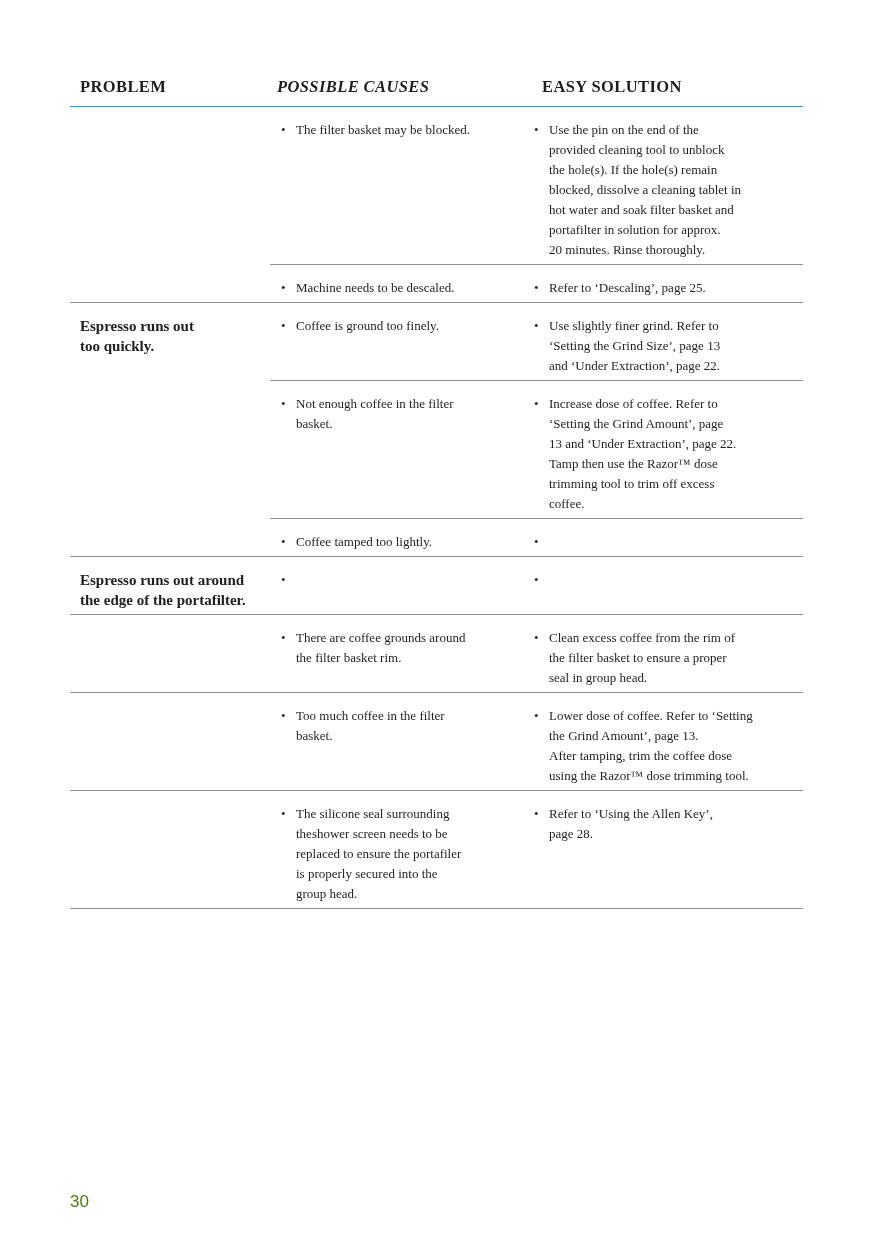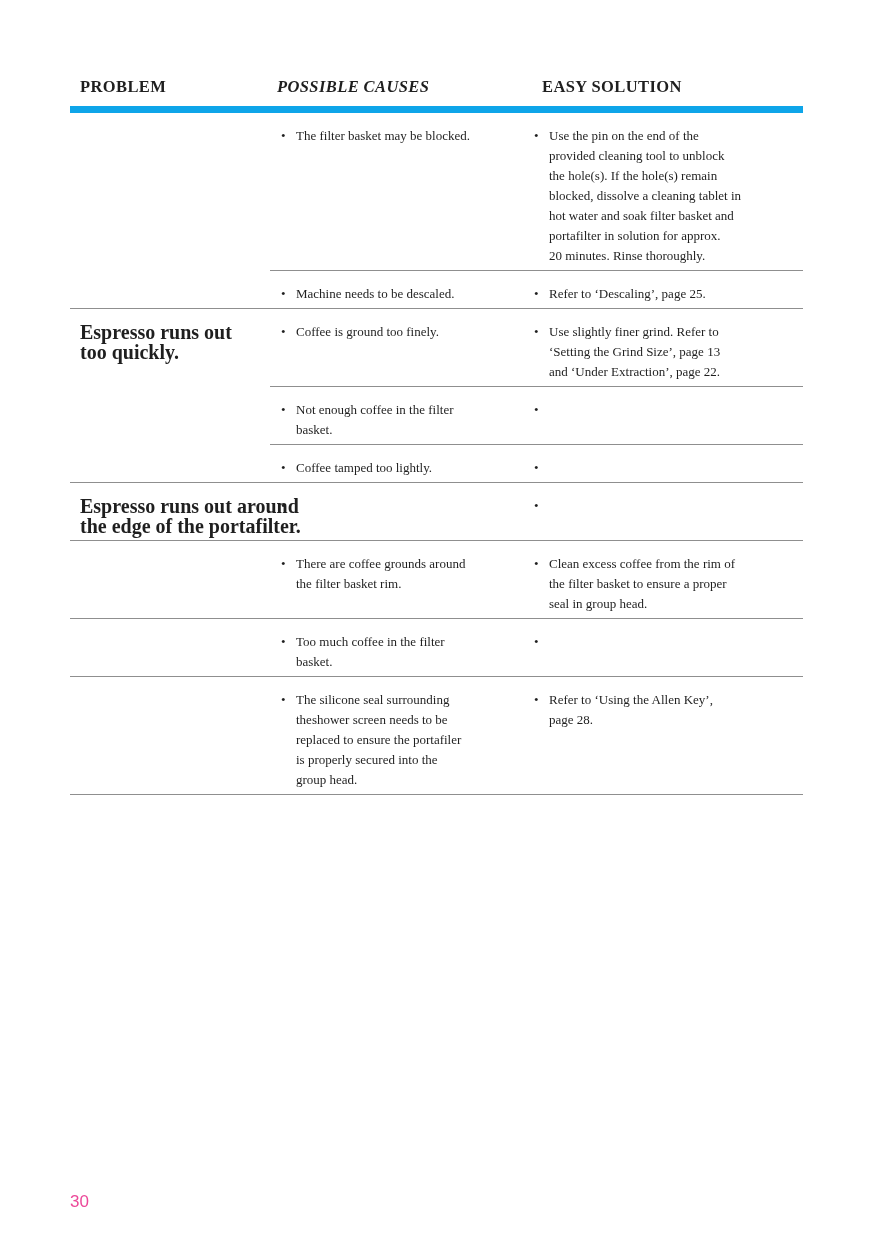--- a/index.html
+++ b/index.html
@@ -13,21 +13,21 @@
     overflow: hidden;
   }
   .manual-table {
     position: absolute;
     left: 70px;
     top: 76px;
     width: 733px;
   }
   .header-row {
     display: flex;
-    border-bottom: 7px solid #0ea5e9;
+    border-bottom: 1px solid #0ea5e9;
   }
   .hcell {
     font-weight: bold;
     font-size: 16.5px;
     line-height: 21px;
     letter-spacing: 0.4px;
     box-sizing: border-box;
     padding-bottom: 9px;
   }
   .h-problem  { width: 200px; padding-left: 10px; }
@@ -37,21 +37,21 @@
   .row { display: flex; }
   .row.full { border-bottom: 1px solid #8f8f8f; }
   .rwrap { flex: 1; display: flex; }
   .row.partial .rwrap { border-bottom: 1px solid #8f8f8f; }
 
   .prob {
     width: 200px;
     box-sizing: border-box;
     padding: 13px 0 4px 10px;
     font-weight: bold;
-    font-size: 20px;
+    font-size: 15px;
     line-height: 20px;
     white-space: pre;
   }
   .cause {
     width: 255px;
     box-sizing: border-box;
     padding: 13px 6px 4px 11px;
     display: flex;
     align-items: flex-start;
   }
@@ -72,21 +72,21 @@
     font-size: 13px;
     line-height: 20px;
     white-space: pre;
   }
   .page-number {
     position: absolute;
     left: 70px;
     top: 1192px;
     font-family: "Liberation Sans", sans-serif;
     font-size: 17px;
-    color: #ec4899;
+    color: #4d7c0f;
   }
 </style>
 </head>
 <body>
 
 <div class="page">
   <div class="manual-table">
 
     <div class="header-row">
       <div class="hcell h-problem">PROBLEM</div>
@@ -148,20 +148,26 @@
     <div class="row partial">
       <div class="prob"></div>
       <div class="rwrap">
         <div class="cause">
           <span class="bullet">•</span>
           <div class="txt">Not enough coffee in the filter
 basket.</div>
         </div>
         <div class="sol">
           <span class="bullet">•</span>
+          <div class="txt">Increase dose of coffee. Refer to
+‘Setting the Grind Amount’, page
+13 and ‘Under Extraction’, page 22.
+Tamp then use the Razor™ dose
+trimming tool to trim off excess
+coffee.</div>
         </div>
       </div>
     </div>
 
     <div class="row full">
       <div class="prob"></div>
       <div class="rwrap">
         <div class="cause">
           <span class="bullet">•</span>
           <div class="txt">Coffee tamped too lightly.</div>
@@ -205,20 +211,24 @@
     <div class="row full">
       <div class="prob"></div>
       <div class="rwrap">
         <div class="cause">
           <span class="bullet">•</span>
           <div class="txt">Too much coffee in the filter
 basket.</div>
         </div>
         <div class="sol">
           <span class="bullet">•</span>
+          <div class="txt">Lower dose of coffee. Refer to ‘Setting
+the Grind Amount’, page 13.
+After tamping, trim the coffee dose
+using the Razor™ dose trimming tool.</div>
         </div>
       </div>
     </div>
 
     <div class="row full">
       <div class="prob"></div>
       <div class="rwrap">
         <div class="cause">
           <span class="bullet">•</span>
           <div class="txt">The silicone seal surrounding

